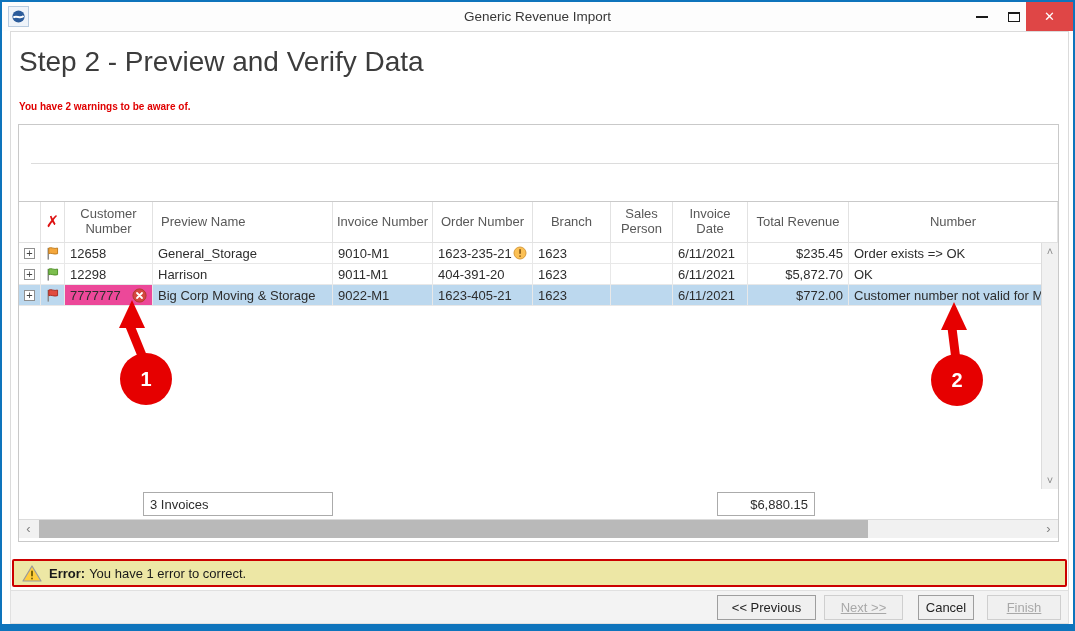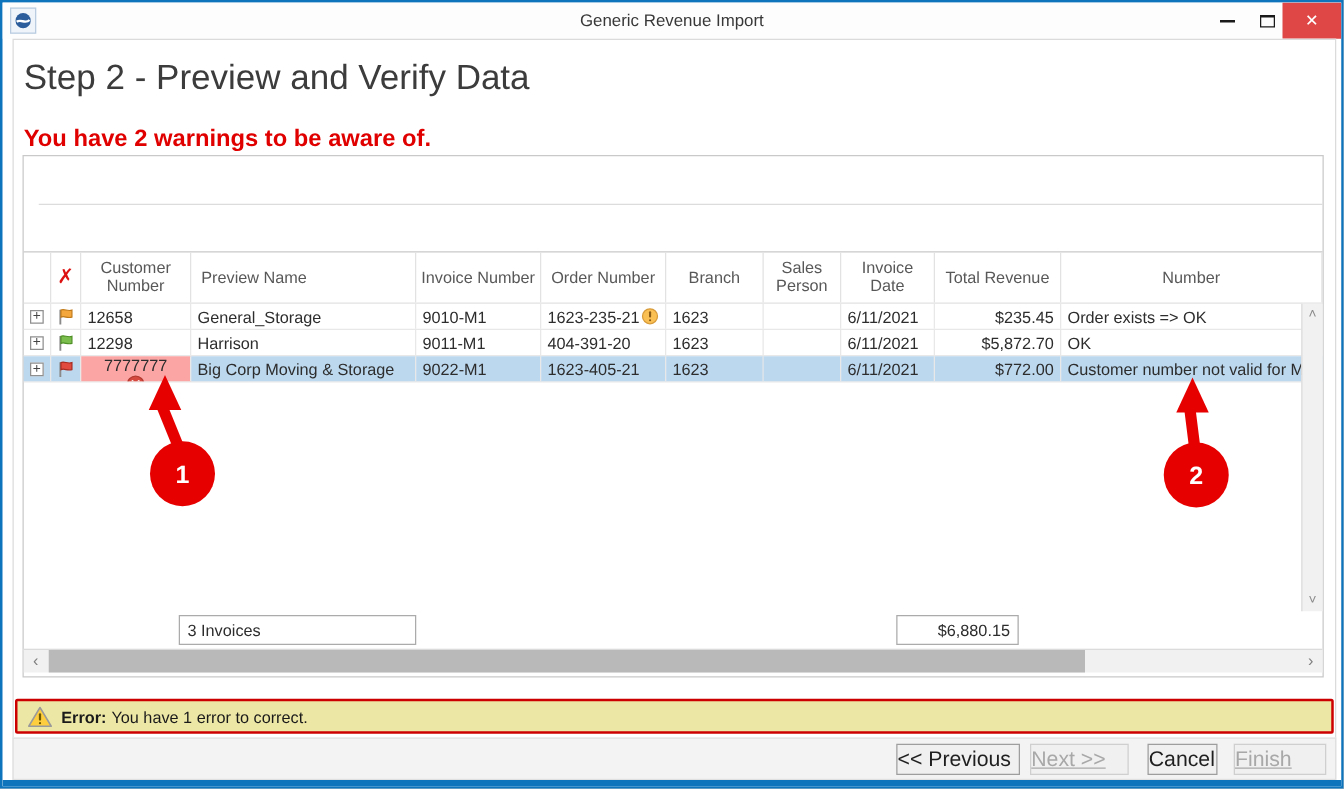--- a/index.html
+++ b/index.html
@@ -17,21 +17,21 @@
   .tb-btn { position:absolute; top:0; height:29px; display:flex; align-items:center; justify-content:center; }
   .btn-min { right:76px; width:30px; }
   .btn-max { right:44px; width:30px; }
   .btn-close { right:0; width:47px; background:#DF4646; color:#fff; font-size:13px; font-weight:bold; }
   .glyph-min { width:12px; height:2px; background:#1A1A1A; }
   .glyph-max { width:12px; height:10px; border:1px solid #1A1A1A; border-top:2px solid #1A1A1A; }
   
   .content-frame { position:absolute; left:8px; top:29px; width:1059px; height:593px;
     border:1px solid #DBDBDB; background:#FFFFFF; }
   .page-heading { position:absolute; left:17px; top:44px; font-size:28px; color:#3C3C3C; font-weight:400; }
-  .warnings-text { position:absolute; left:17px; top:99px; font-size:19px; font-weight:bold; color:#E00000; }
+  .warnings-text { position:absolute; left:17px; top:99px; font-size:10px; font-weight:bold; color:#E00000; }
   
   .grid-box { position:absolute; left:16px; top:122px; width:1041px; height:418px;
     border:1px solid #C9C9C9; background:#fff; }
   .group-panel { position:relative; height:76px; }
   .group-line { position:absolute; left:12px; right:0; top:38px; border-top:1px solid #DCDCDC; }
   .hdr-row { display:flex; height:42px; border-top:1px solid #C9C9C9; border-bottom:1px solid #E2E2E2; }
   .hdr-cell { display:flex; align-items:center; justify-content:center; text-align:center;
     font-size:13px; color:#585858; line-height:1.15; border-right:1px solid #E2E2E2; padding:1px 2px; }
   .hdr-left { justify-content:flex-start; text-align:left; padding-left:8px; }
   .c-expand { width:22px; flex:none; }
@@ -47,21 +47,21 @@
   .c-status { flex:1; }
   .hdr-x { color:#DD1111; font-size:16px; font-weight:bold; }
   
   .grid-body { position:relative; height:246px; }
   .grid-row { display:flex; height:21px; border-bottom:1px solid #E8E8E8; font-size:13px; color:#2D2D2D; }
   .cell { display:flex; align-items:center; border-right:1px solid #E8E8E8; padding:0 5px; overflow:hidden; white-space:nowrap; }
   .cell-center { justify-content:center; padding:0 1px; }
   .cell-right { justify-content:flex-end; }
   .cell-split { justify-content:space-between;align-items:center; }
   .row-selected .cell { background:#BCD8EE; }
-  .row-selected .cell-white { background:#fca5a5;flex-direction:column; }
+  .row-selected .cell-white { background:#ec4899; }
   .expand-box { width:11px; height:11px; border:1px solid #8F8F8F; background:#fff; font-size:11px;
     line-height:9px; text-align:center; color:#444; display:block; }
   .flag { width:15px; height:15px; display:block; }
   .flag-pole { stroke:#8A8A8A; stroke-width:1.6; fill:none; }
   .flag-orange .flag-body { fill:#F4A73C; stroke:#C07A1A; }
   .flag-green  .flag-body { fill:#7CBE4E; stroke:#4E8F26; }
   .flag-red    .flag-body { fill:#E14B3F; stroke:#A82A20; }
   
   .vscroll { position:absolute; right:0; top:0; width:17px; height:246px; background:#F1F1F1;
     border-left:1px solid #DCDCDC; }
@@ -86,21 +86,21 @@
   .annot { position:absolute; pointer-events:none; }
   .annot text { font-size:20px; font-weight:bold; fill:#FFFFFF; text-anchor:middle; }
   
   .error-banner { position:absolute; left:10px; top:557px; width:1055px; height:28px;
     background:#EDE7A5; border:2px solid #CC0000; border-radius:2px;
     display:flex; align-items:center; padding:0 8px; font-size:13px; color:#1A1A1A; }
   .error-label { font-weight:bold; margin:0 4px 0 7px; }
   
   .btn-panel { position:absolute; left:8px; top:588px; width:1059px; height:34px;
     background:#F3F3F3; border:1px solid #E0E0E0; display:flex; align-items:center; justify-content:flex-end; }
-  .wbtn { height:25px; font-size:17px; text-align:left; line-height:23px; background:#F0F0F0;
+  .wbtn { height:25px; font-size:13px; text-align:center; line-height:23px; background:#F0F0F0;
     border:1px solid #9E9E9E; color:#1F1F1F; }
   .wbtn-disabled { border-color:#CFCFCF; color:#A8A8A8;text-decoration:underline; }
   .btn-prev { width:99px; margin-right:8px; } .btn-next { width:79px; margin-right:15px; }
   .btn-cancel { width:56px; margin-right:13px; } .btn-finish { width:74px; margin-right:7px; }
   .bottom-bar { position:absolute; left:0; bottom:0; width:100%; height:5px; background:#0E74BC; }
 </style>
 </head>
 <body>
 
 <div class="window">

